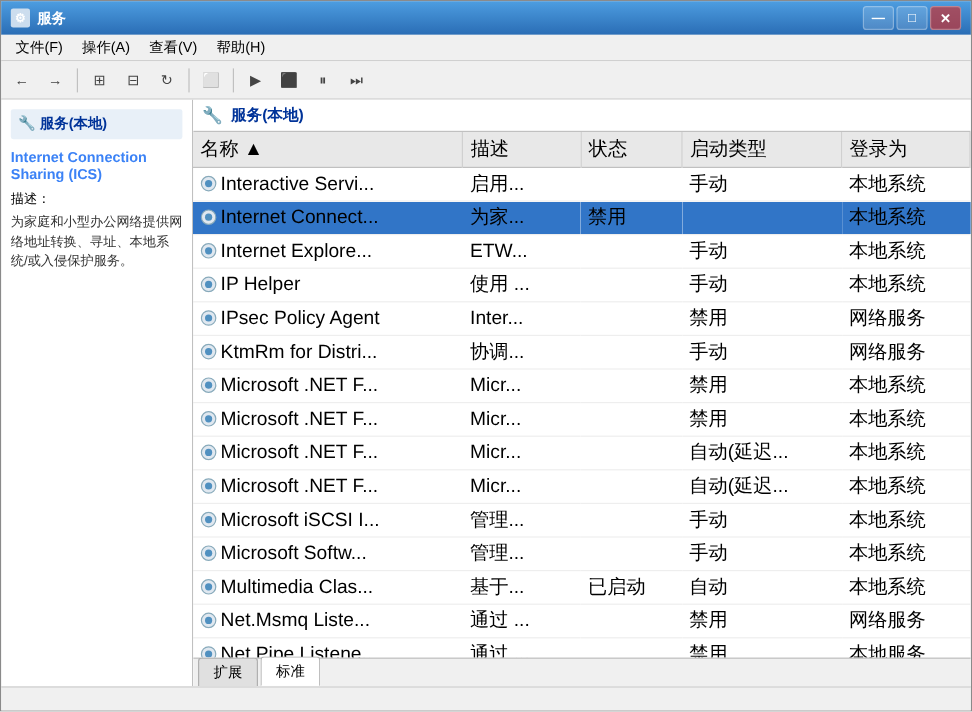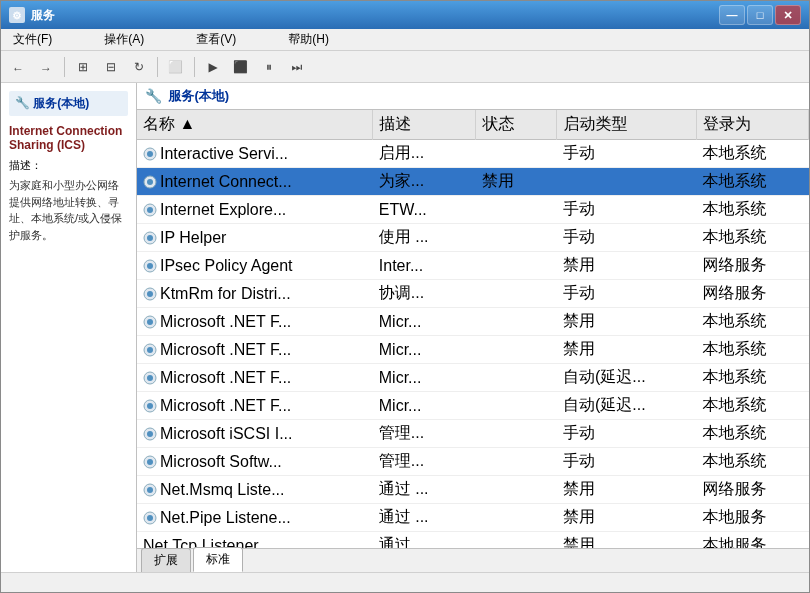--- a/index.html
+++ b/index.html
@@ -65,21 +65,20 @@
     .win-btn.close { background: rgba(200,50,50,0.7); }
 
     
     .menu-bar {
       background: #f0f0f0;
       height: 22px;
       display: flex;
       align-items: center;
       padding: 0 4px;
       border-bottom: 1px solid #d0d0d0;
-      gap: 36px;
     }
     .menu-item {
       padding: 2px 8px;
       font-size: 12px;
       color: #000;
       cursor: pointer;
     }
 
     
     .toolbar {
@@ -113,40 +112,40 @@
 
     
     .main-area {
       display: flex;
       flex: 1;
       overflow: hidden;
     }
 
     
     .left-panel {
-      width: 136px;
+      width: 160px;
       background: white;
       border-right: 1px solid #c0c0c0;
       display: flex;
       flex-direction: column;
       padding: 8px;
     }
     .left-panel-header {
       font-size: 12px;
       font-weight: bold;
       color: #003399;
       margin-bottom: 8px;
       padding: 4px 6px;
       background: #e8f0f8;
       border-radius: 2px;
     }
     .service-title {
       font-weight: bold;
       font-size: 12px;
-      color: #7f1d1d;
+      color: #3b82f6;
       margin-bottom: 6px;
     }
     .service-description {
       font-size: 11px;
       color: #333;
       line-height: 1.5;
     }
 
     
     .right-panel {
@@ -498,20 +497,34 @@
     <td>手动</td>
     <td>本地系统</td>
   </tr>
               <tr>
     <td style="display:table-cell;max-width:160px;overflow:hidden;text-overflow:ellipsis;white-space:nowrap;">
       <span style="display:inline-flex;align-items:center;vertical-align:middle;margin-right:3px;">
                     <svg width="14" height="14" viewBox="0 0 14 14">
     <circle cx="7" cy="7" r="6" fill="#e0e8f0" stroke="#8ab" stroke-width="1"></circle>
     <circle cx="7" cy="7" r="3" fill="#5090c0"></circle>
   </svg>
+                  </span>Multimedia Clas...
+    </td>
+    <td>基于...</td>
+    <td>已启动</td>
+    <td>自动</td>
+    <td>本地系统</td>
+  </tr>
+              <tr>
+    <td style="display:table-cell;max-width:160px;overflow:hidden;text-overflow:ellipsis;white-space:nowrap;">
+      <span style="display:inline-flex;align-items:center;vertical-align:middle;margin-right:3px;">
+                    <svg width="14" height="14" viewBox="0 0 14 14">
+    <circle cx="7" cy="7" r="6" fill="#e0e8f0" stroke="#8ab" stroke-width="1"></circle>
+    <circle cx="7" cy="7" r="3" fill="#5090c0"></circle>
+  </svg>
                   </span>Net.Msmq Liste...
     </td>
     <td>通过 ...</td>
     <td></td>
     <td>禁用</td>
     <td>网络服务</td>
   </tr>
               <tr>
     <td style="display:table-cell;max-width:160px;overflow:hidden;text-overflow:ellipsis;white-space:nowrap;">
       <span style="display:inline-flex;align-items:center;vertical-align:middle;margin-right:3px;">

